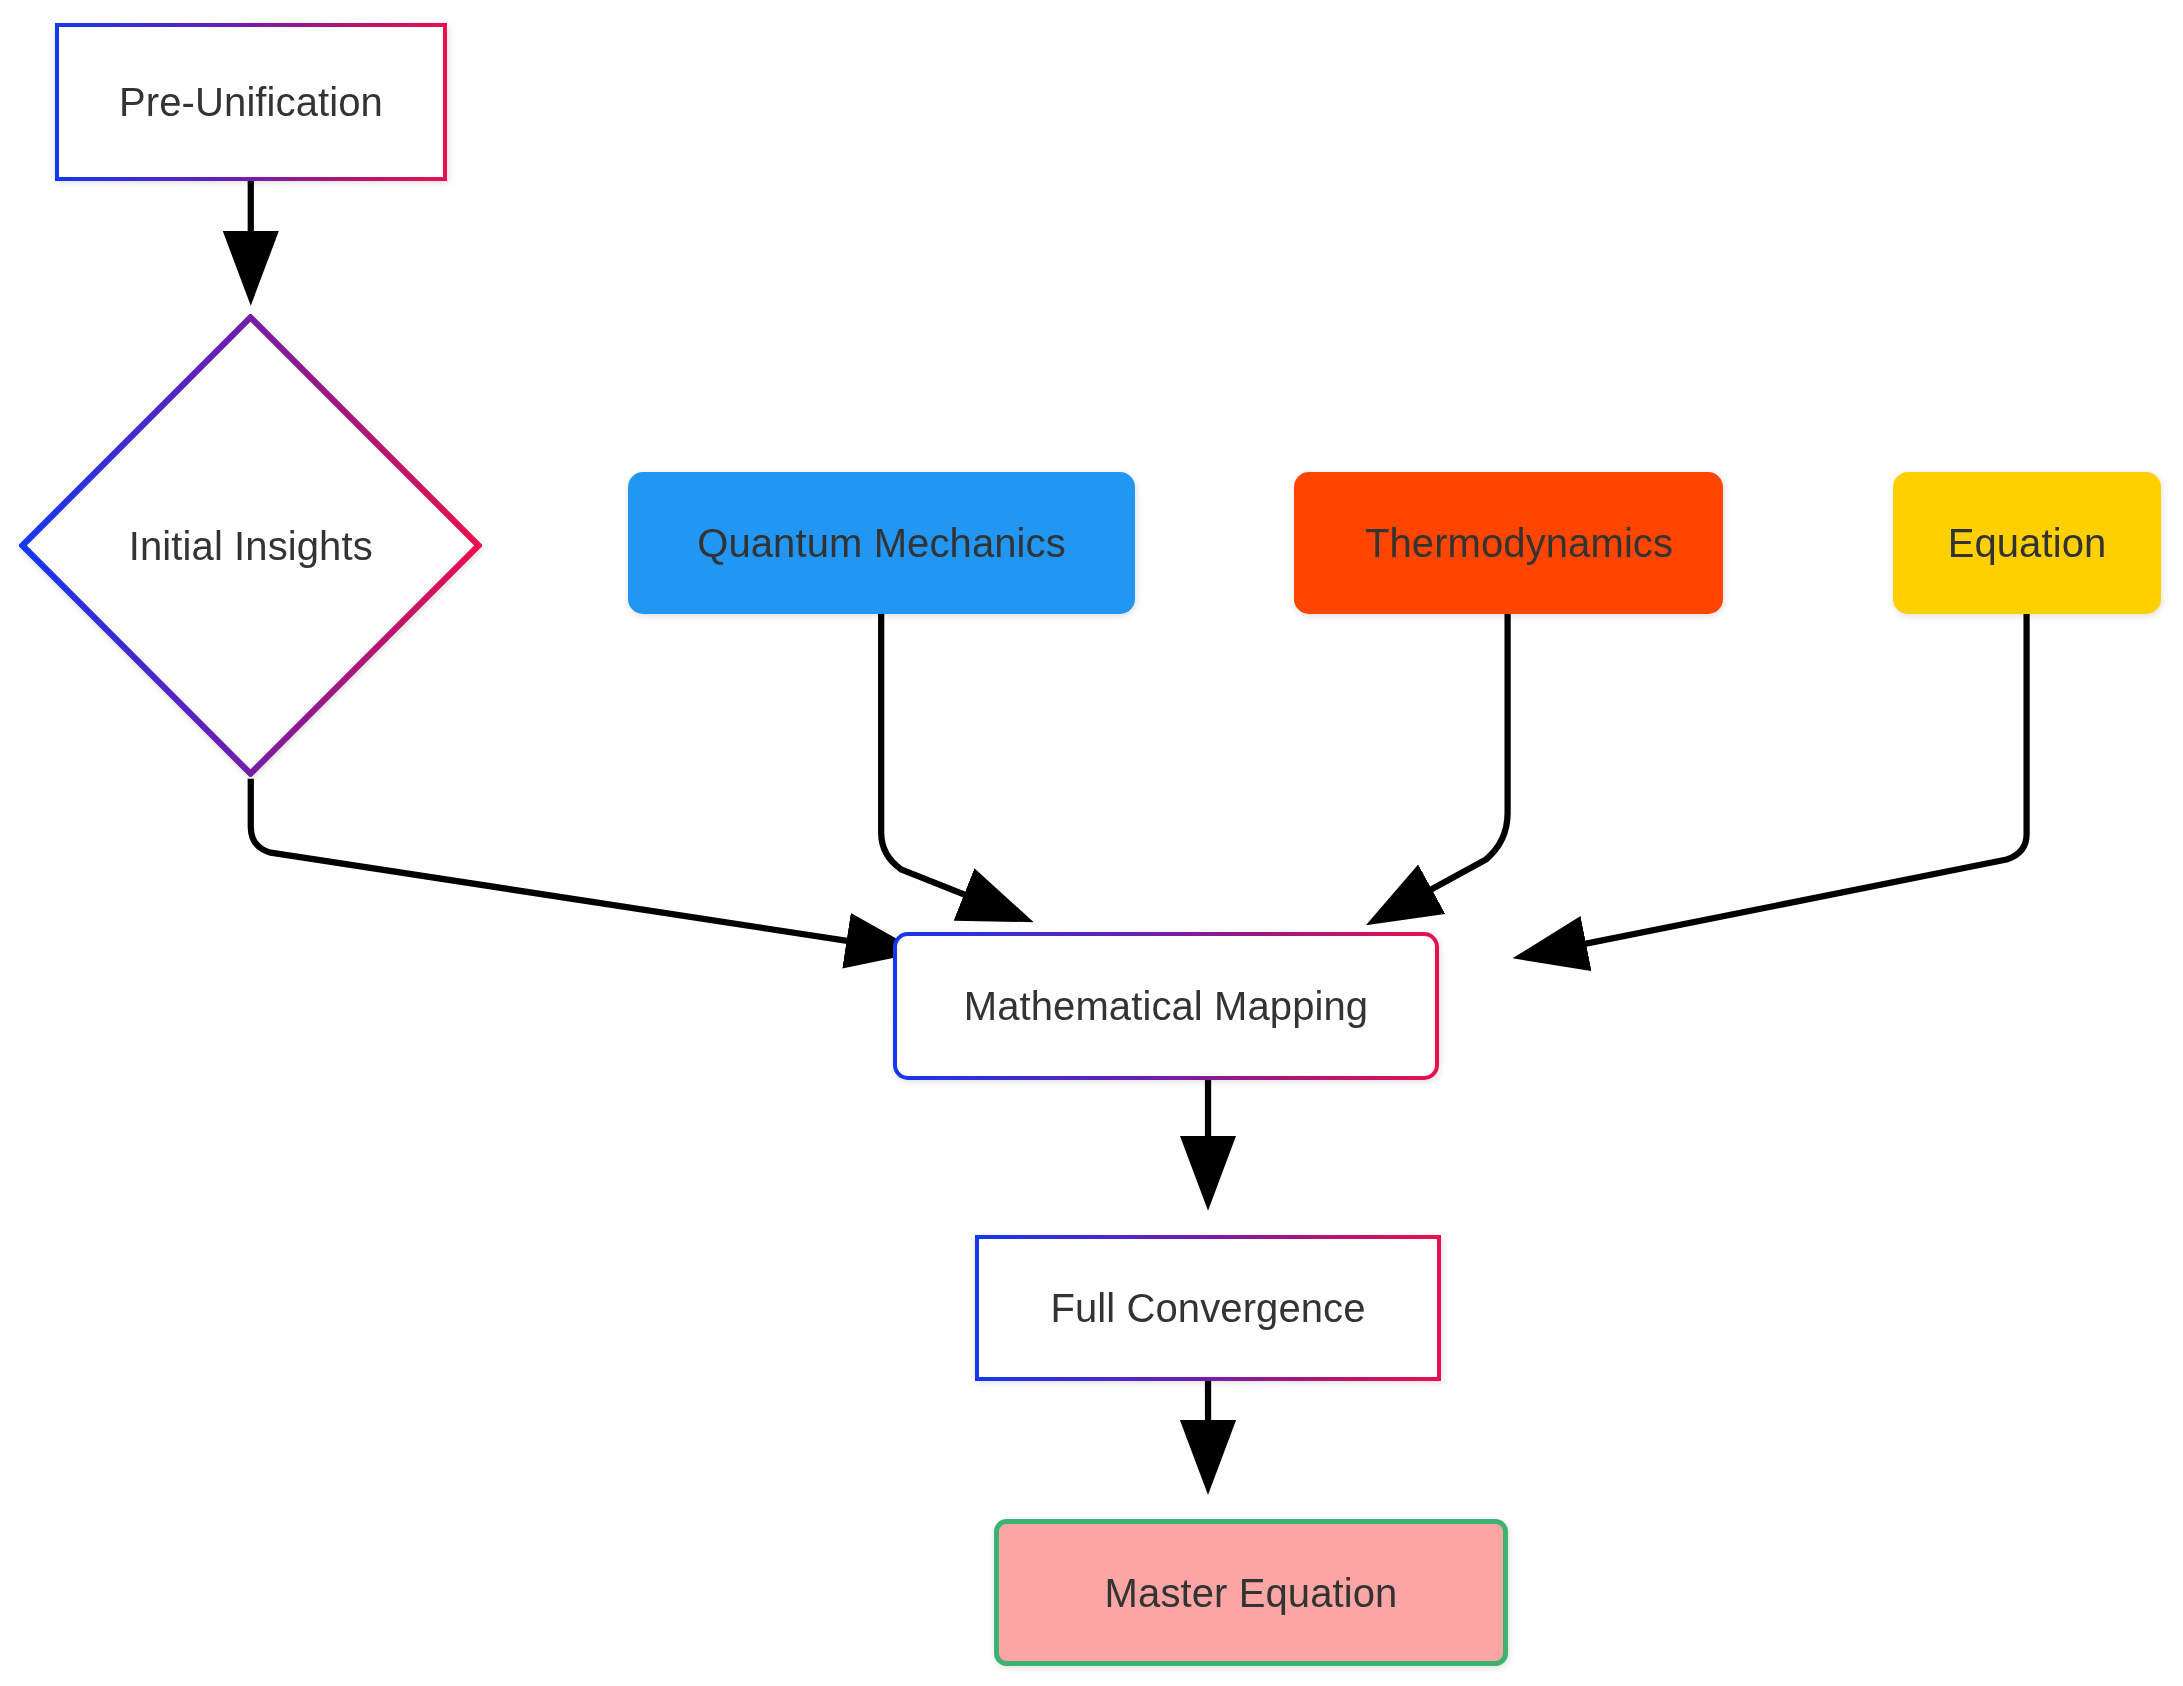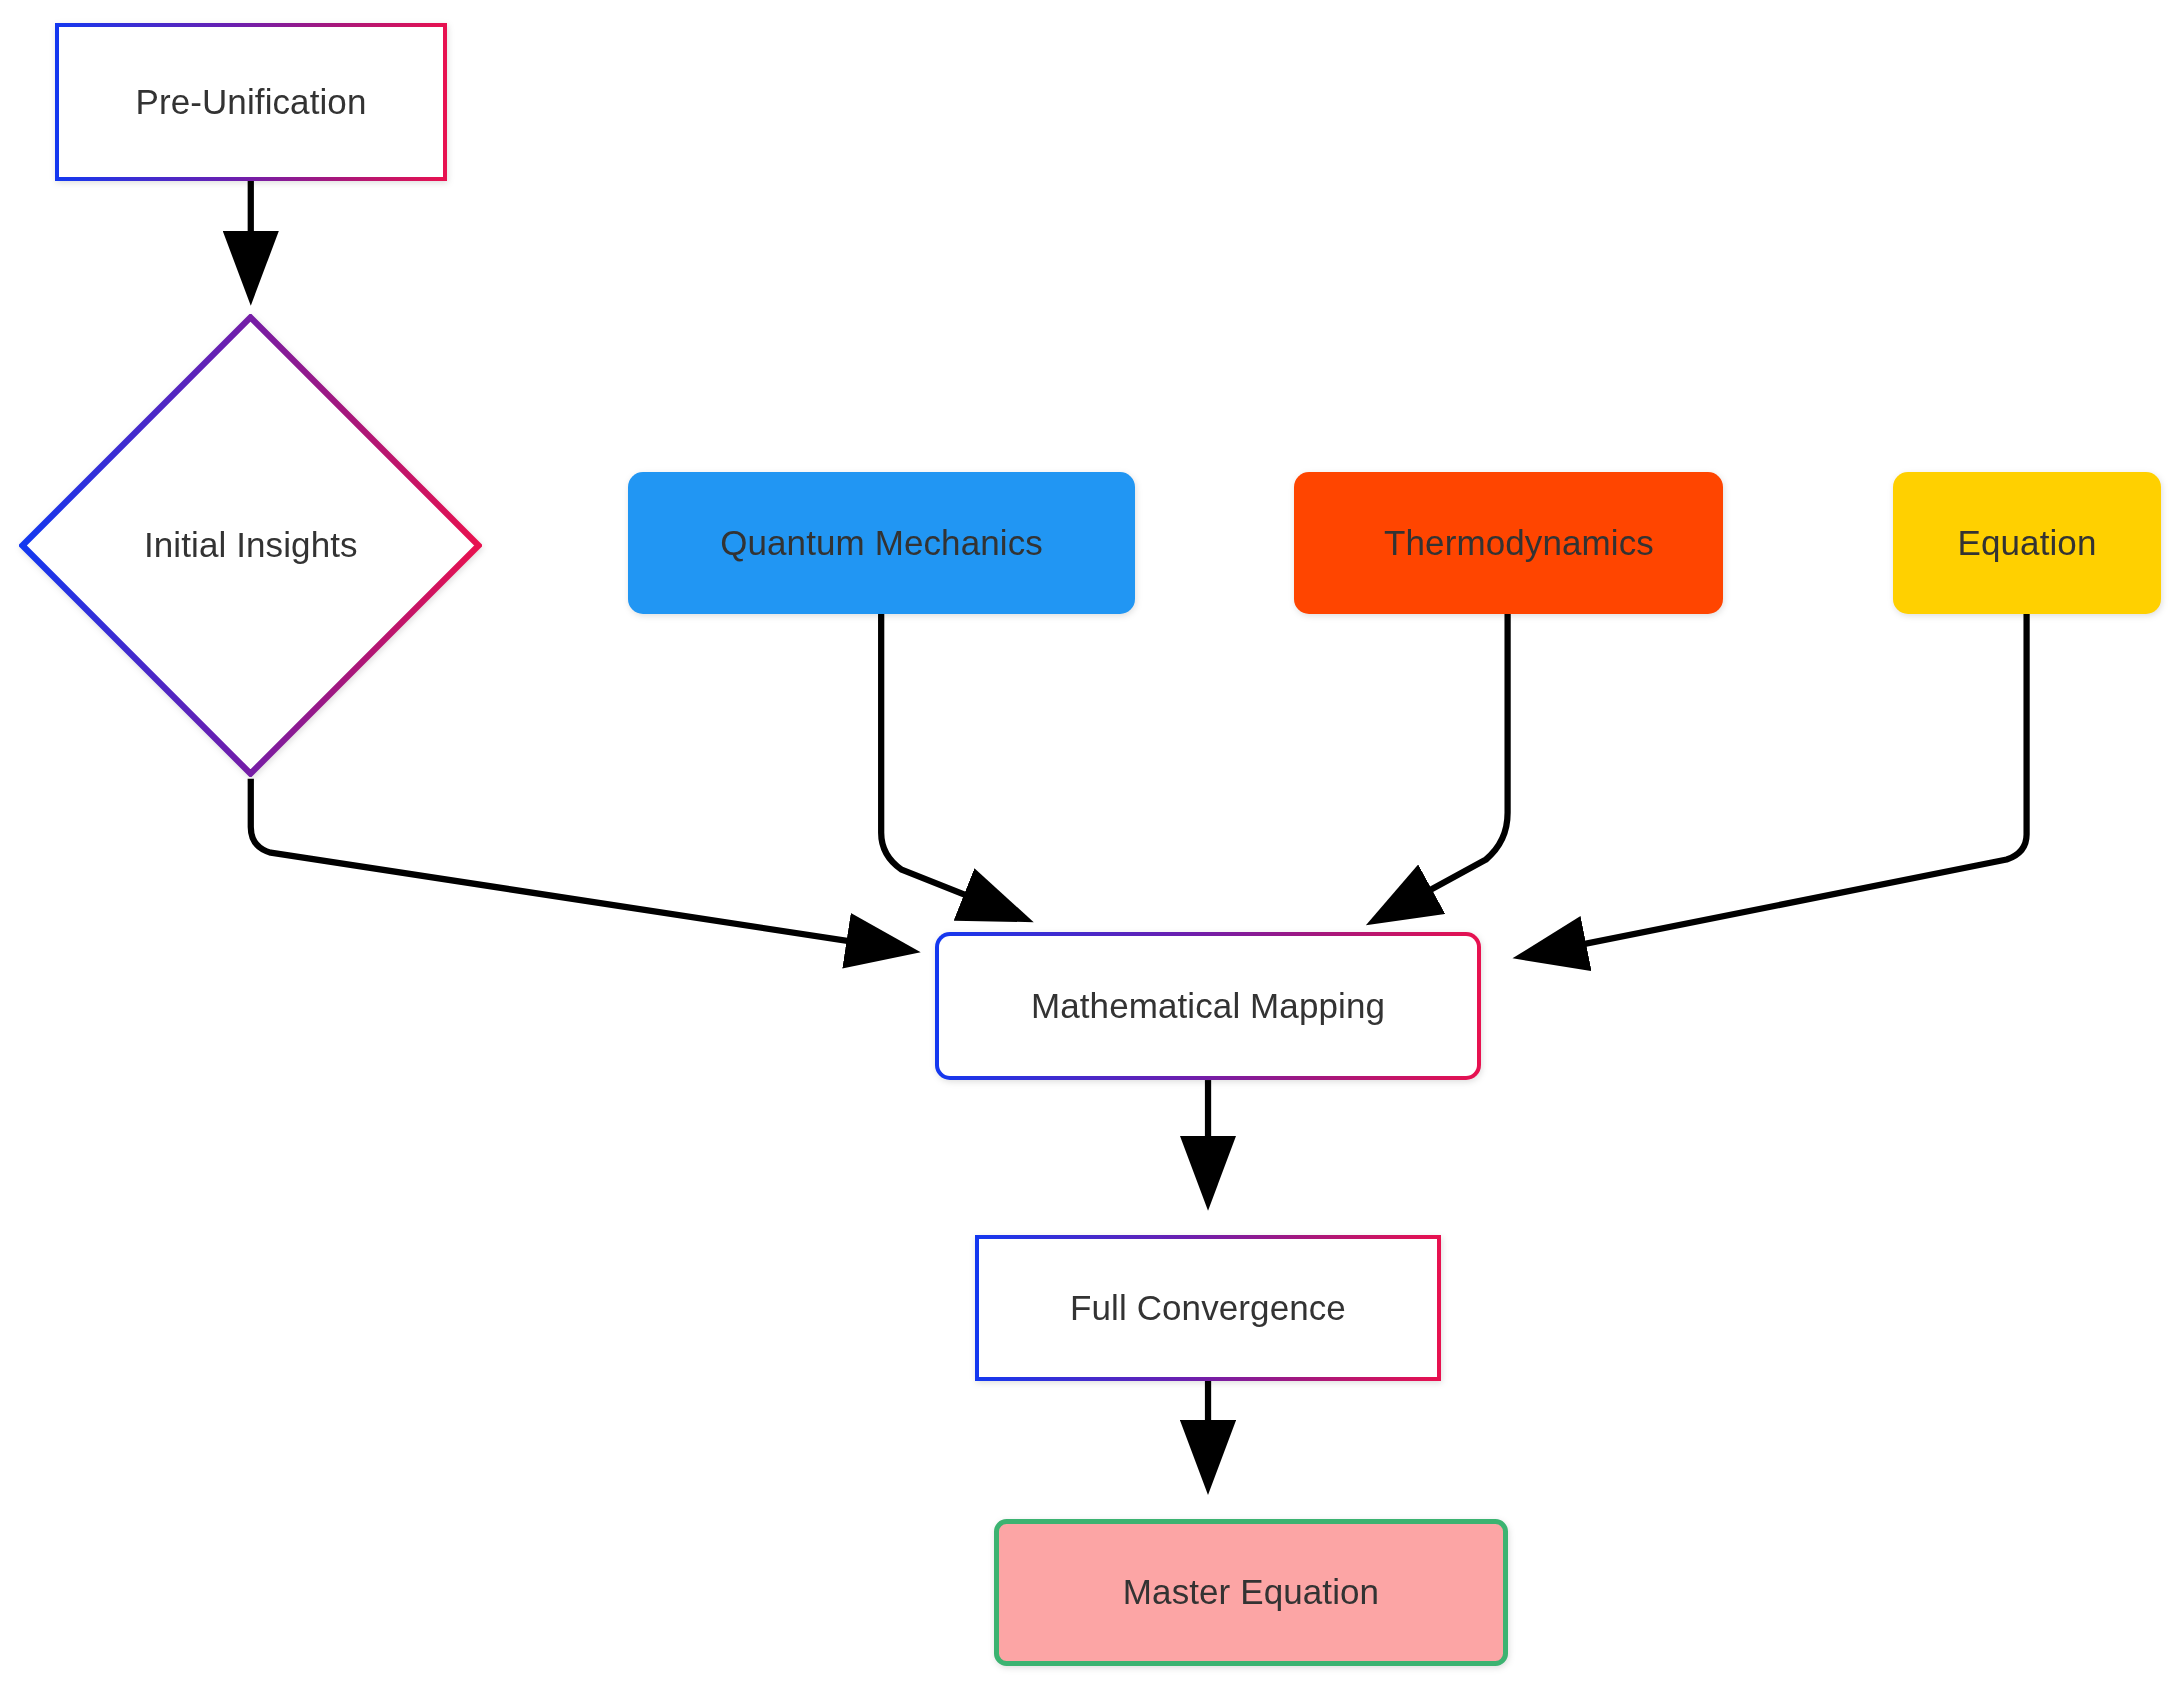--- a/index.html
+++ b/index.html
@@ -28,21 +28,21 @@
     height: 1686px;
   }
   .node {
     position: absolute;
     box-sizing: border-box;
     display: flex;
     align-items: center;
     justify-content: center;
     text-align: center;
     color: #333333;
-    font-size: 35px;
+    font-size: 40px;
     line-height: 1.15;
     letter-spacing: 0.1px;
     filter: drop-shadow(1.7px 2.8px 3.4px rgba(0,0,0,0.13));
     z-index: 3;
   }
   
   .node-gradient {
     background:
       linear-gradient(#ffffff, #ffffff) padding-box,
       linear-gradient(90deg, #1338f0 0%, #6a1fb0 45%, #a3177e 70%, #e8114f 100%) border-box;
@@ -133,21 +133,21 @@
   </div>
 
   <div class="node node-round node-fill" id="node-thermodynamics" style="left:1294px; top:472px; width:429px; height:142px; background:#ff4500;padding-left:21px;">
     <span class="node-label">Thermodynamics</span>
   </div>
 
   <div class="node node-round node-fill" id="node-theology" style="left:1893px; top:472px; width:268px; height:142px; background:#ffd000;">
     <span class="node-label">Equation</span>
   </div>
 
-  <div class="node node-gradient node-round" id="node-mathematical-mapping" style="left:935px; top:932px; width:546px; height:148px;">
+  <div class="node node-gradient node-round" id="node-mathematical-mapping" style="left:893px; top:932px; width:546px; height:148px;">
     <span class="node-label">Mathematical Mapping</span>
   </div>
 
   <div class="node node-gradient node-sharp" id="node-full-convergence" style="left:975px; top:1235px; width:466px; height:146px;">
     <span class="node-label">Full Convergence</span>
   </div>
 
   <div class="node node-round" id="node-master-equation" style="left:994px; top:1519px; width:514px; height:147px; background:#fca5a5;">
     <span class="node-label">Master Equation</span>
   </div>

